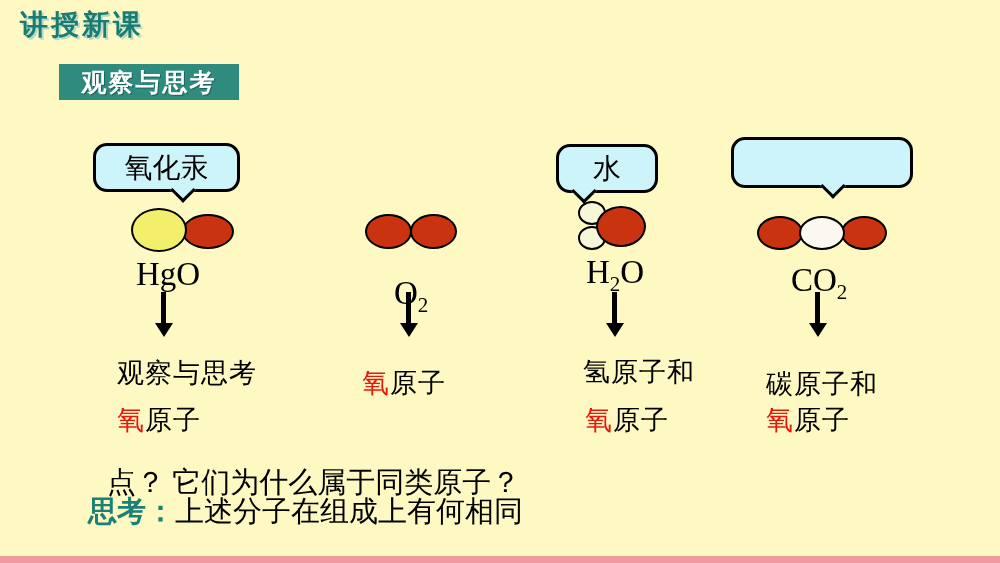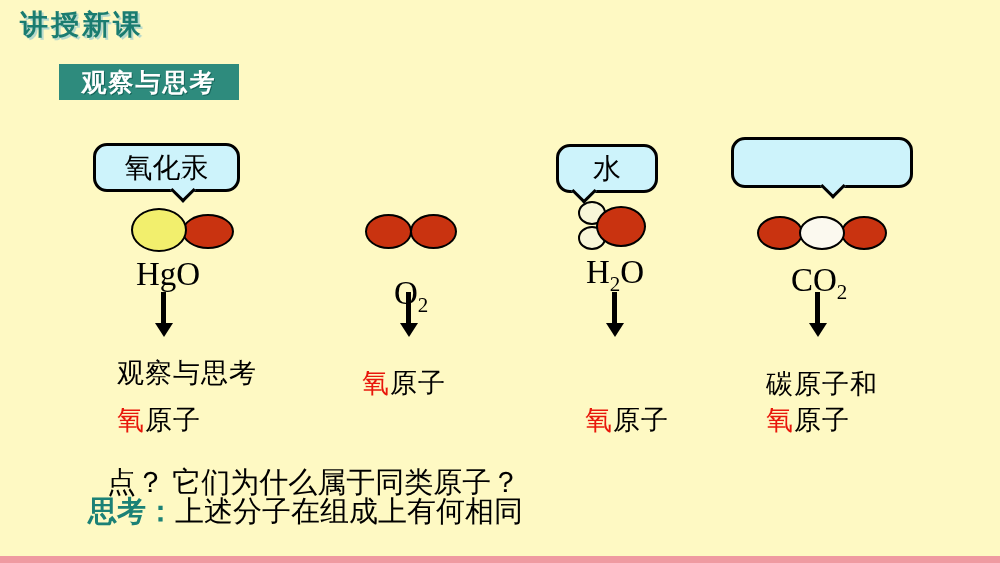--- a/index.html
+++ b/index.html
@@ -150,20 +150,21 @@
 
   <div class="atext p0a">观察与思考</div>
   <div class="atext p0b">
     <span class="red">氧</span><span>原子</span>
   </div>
 
   <div class="atext p1">
     <span class="red">氧</span><span>原子</span>
   </div>
 
+  <div class="atext p2a">氢原子和</div>
   <div class="atext p2b">
     <span class="red">氧</span><span>原子</span>
   </div>
 
   <div class="atext p3a">碳原子和</div>
   <div class="atext p3b">
     <span class="red">氧</span><span>原子</span>
   </div>
 
   <div class="think-line tl1">

